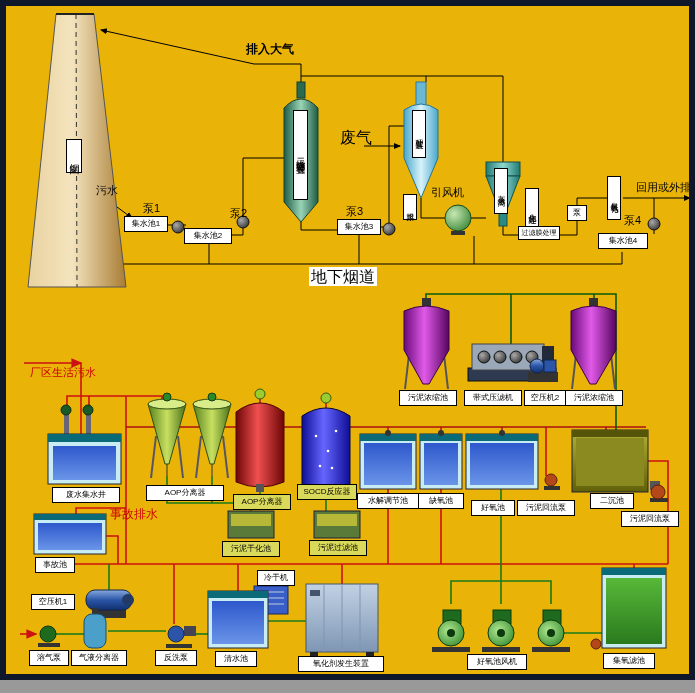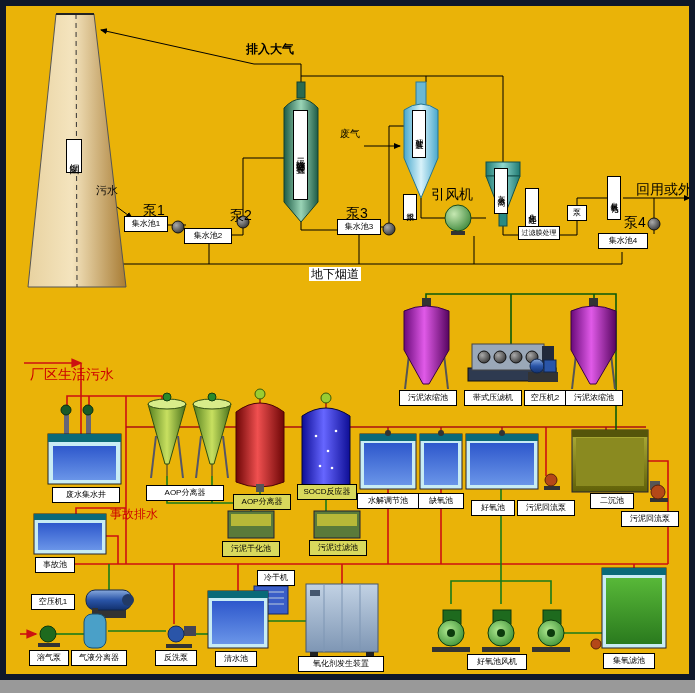--- a/index.html
+++ b/index.html
@@ -1,19 +1,19 @@
 <!DOCTYPE html>
 <html><head>
 <meta charset="utf-8">
 <style>
   * { margin:0; padding:0; box-sizing:border-box; }
   body { background:#999; font-family:"Liberation Sans", sans-serif; }
   .canvas { position:relative; width:695px; height:680px; background:#eab308; border:6px solid #0f172a; overflow:hidden; }
   .canvas > svg { position:absolute; left:0; top:0; }
-  .lbl { position:absolute; font-size:14px; color:#000; white-space:nowrap; line-height:1.2; }
+  .lbl { position:absolute; font-size:11px; color:#000; white-space:nowrap; line-height:1.2; }
   .ebox { background:#fff; border:1px solid #000; font-size:8px; text-align:center; padding:2px 2px; }
   .ybox { background:#d9d95c; }
   .vert { writing-mode:vertical-rl; text-orientation:upright; letter-spacing:1px; padding:2px 1px; }
   .red { color:#cc0000; }
   .big { font-size:12px; font-weight:bold; }
 </style>
 </head>
 <body>
 
 <div class="canvas">
@@ -410,35 +410,35 @@
 </svg>
 
 <div class="lbl big" style="left:240px;top:36px">排入大气</div>
 <div class="lbl ebox vert" style="left:60px;top:133px;height:34px;font-size:10px">烟囱</div>
 <div class="lbl" style="left:90px;top:178px;font-size:11px">污水</div>
 <div class="lbl" style="left:137px;top:196px">泵1</div>
 <div class="lbl ebox" style="left:118px;top:210px;width:44px">集水池1</div>
 <div class="lbl ebox" style="left:178px;top:222px;width:48px">集水池2</div>
 <div class="lbl" style="left:224px;top:201px">泵2</div>
 <div class="lbl ebox vert" style="left:287px;top:104px;height:90px;font-size:9px">二级综合处理装置</div>
-<div class="lbl" style="left:334px;top:122px;font-size:10px">废气</div>
+<div class="lbl" style="left:334px;top:122px;font-size:16px">废气</div>
 <div class="lbl ebox vert" style="left:406px;top:104px;height:48px">处理装置</div>
 <div class="lbl ebox vert" style="left:397px;top:188px;height:26px">排浆</div>
 <div class="lbl" style="left:340px;top:199px">泵3</div>
 <div class="lbl ebox" style="left:331px;top:213px;width:44px">集水池3</div>
 <div class="lbl" style="left:425px;top:180px">引风机</div>
 <div class="lbl ebox vert" style="left:488px;top:162px;height:46px">灰水分离</div>
 <div class="lbl ebox vert" style="left:519px;top:182px;height:42px">生化处理</div>
 <div class="lbl ebox" style="left:512px;top:220px;width:42px;font-size:7px">过滤膜处理</div>
 <div class="lbl ebox" style="left:561px;top:199px;width:20px">泵</div>
 <div class="lbl ebox vert" style="left:601px;top:170px;height:44px">臭氧氧化</div>
 <div class="lbl" style="left:630px;top:175px">回用或外排</div>
 <div class="lbl" style="left:618px;top:208px">泵4</div>
 <div class="lbl ebox" style="left:592px;top:227px;width:50px">集水池4</div>
-<div class="lbl" style="left:303px;top:261px;font-size:12px;background:#fff;padding:0 2px">地下烟道</div>
+<div class="lbl" style="left:303px;top:261px;font-size:16px;background:#fff;padding:0 2px">地下烟道</div>
 
 <div class="lbl red" style="left:24px;top:360px">厂区生活污水</div>
 <div class="lbl ebox" style="left:46px;top:481px;width:68px">废水集水井</div>
 <div class="lbl ebox" style="left:140px;top:479px;width:78px">AOP分离器</div>
 <div class="lbl ebox ybox" style="left:227px;top:488px;width:58px">AOP分离器</div>
 <div class="lbl ebox ybox" style="left:291px;top:478px;width:60px">SOCD反应器</div>
 <div class="lbl ebox" style="left:351px;top:487px;width:62px">水解调节池</div>
 <div class="lbl ebox" style="left:412px;top:487px;width:46px">缺氧池</div>
 <div class="lbl ebox" style="left:465px;top:494px;width:44px">好氧池</div>
 <div class="lbl ebox" style="left:511px;top:494px;width:58px">污泥回流泵</div>

